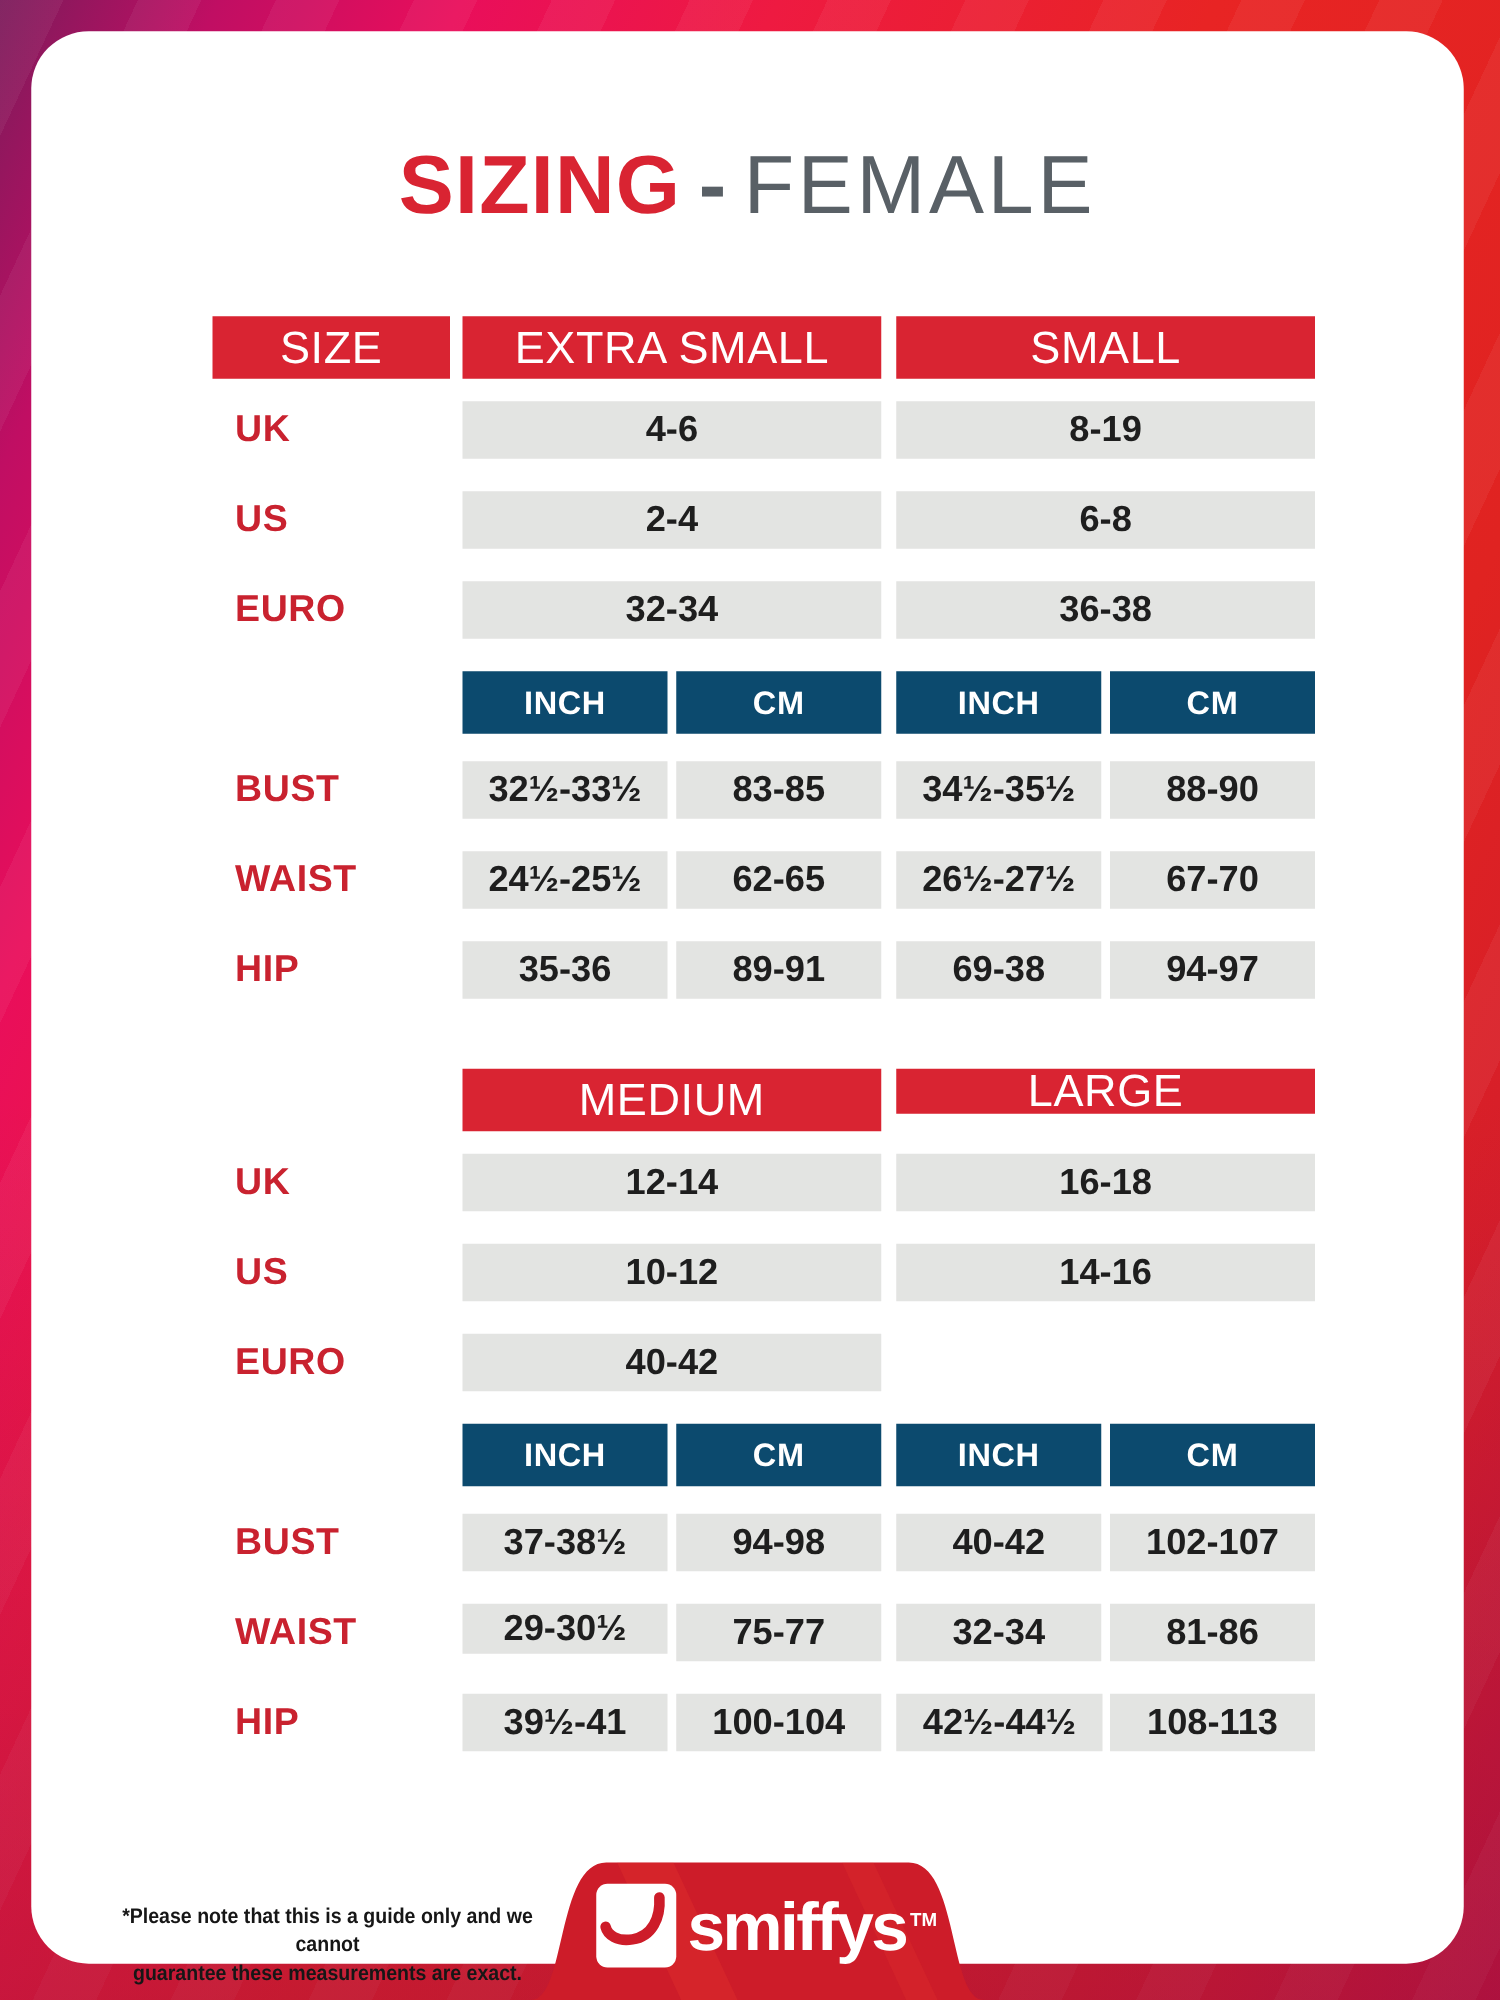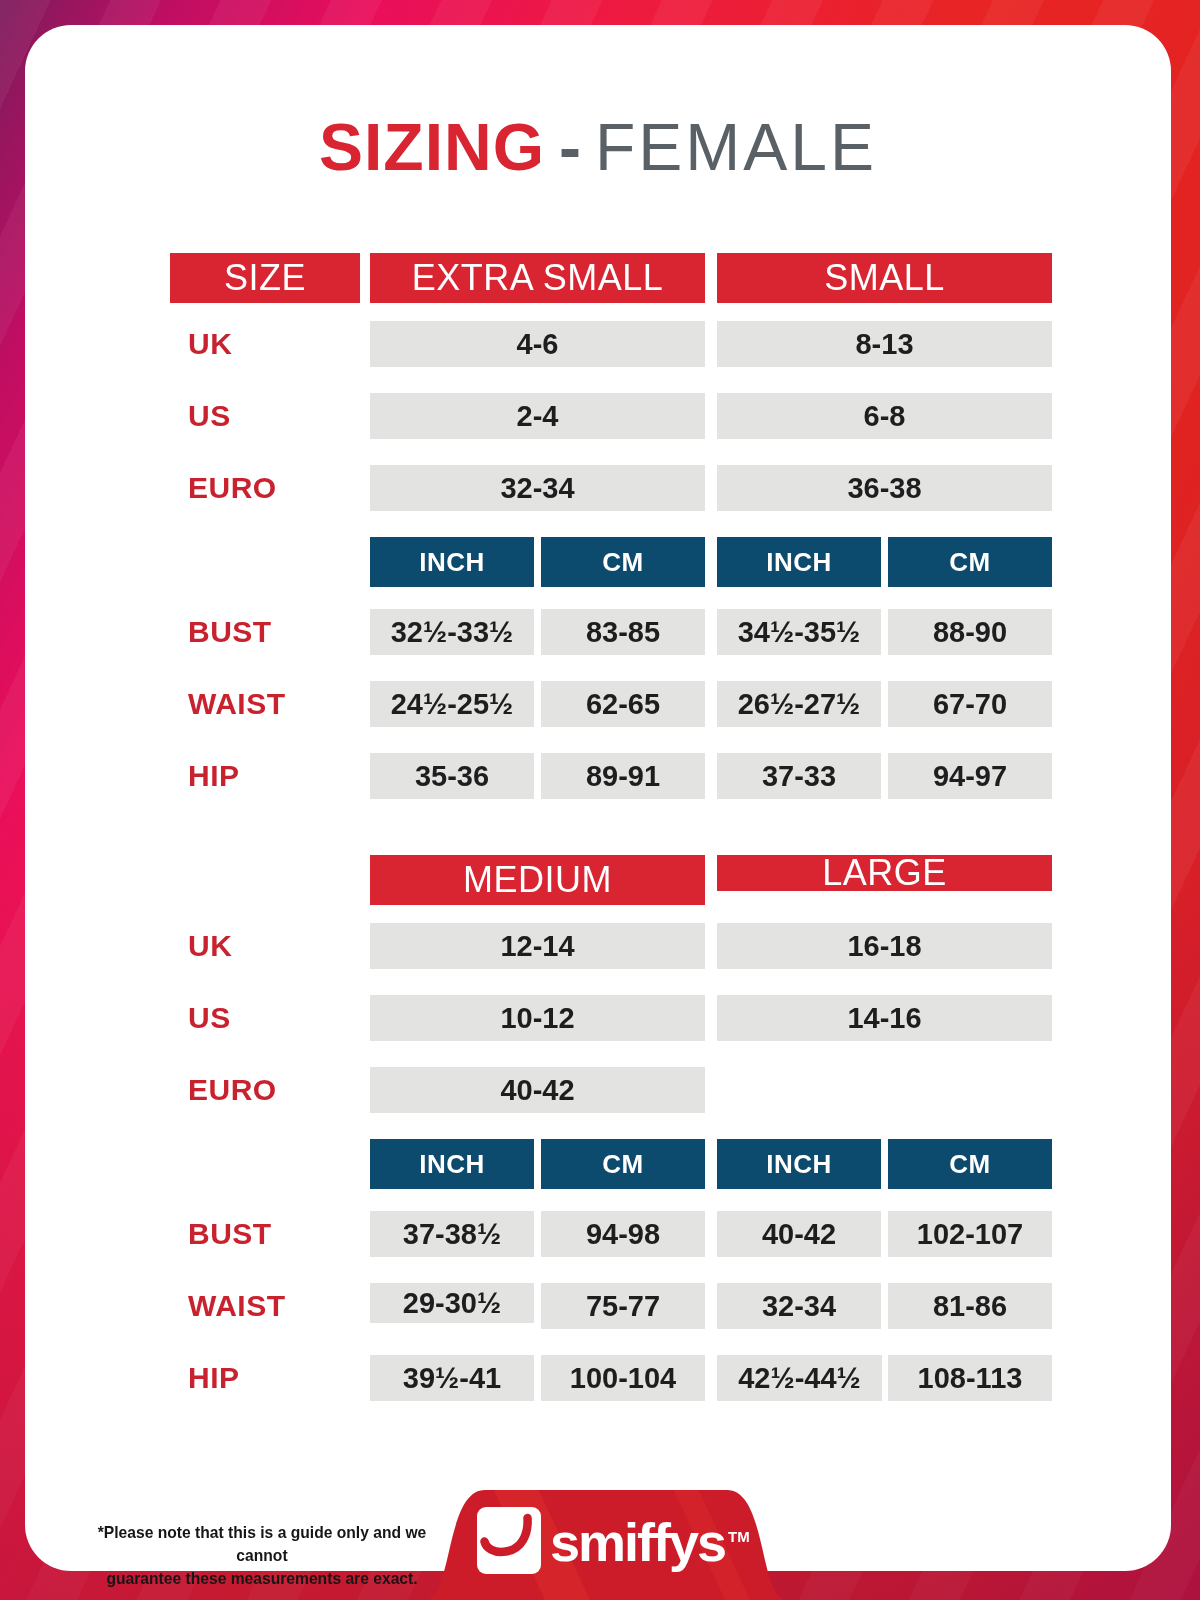--- a/index.html
+++ b/index.html
@@ -55,21 +55,21 @@
     <div class="title">
       <span class="title-red">SIZING</span><span class="title-sep">-</span><span class="title-gray">FEMALE</span>
     </div>
 
     <div class="cell hdr" style="left:145px;top:228px;width:190px;height:50px">SIZE</div>
     <div class="cell hdr" style="left:345px;top:228px;width:335px;height:50px">EXTRA SMALL</div>
     <div class="cell hdr" style="left:692px;top:228px;width:335px;height:50px">SMALL</div>
 
     <div class="rowlabel" style="left:163px;top:296px;height:46px">UK</div>
     <div class="cell val" style="left:345px;top:296px;width:335px;height:46px">4-6</div>
-    <div class="cell val" style="left:692px;top:296px;width:335px;height:46px">8-13</div>
+    <div class="cell val" style="left:692px;top:296px;width:335px;height:46px">8-19</div>
 
     <div class="rowlabel" style="left:163px;top:368px;height:46px">US</div>
     <div class="cell val" style="left:345px;top:368px;width:335px;height:46px">2-4</div>
     <div class="cell val" style="left:692px;top:368px;width:335px;height:46px">6-8</div>
 
     <div class="rowlabel" style="left:163px;top:440px;height:46px">EURO</div>
     <div class="cell val" style="left:345px;top:440px;width:335px;height:46px">32-34</div>
     <div class="cell val" style="left:692px;top:440px;width:335px;height:46px">36-38</div>
 
     <div class="cell unit" style="left:345px;top:512px;width:164px;height:50px">INCH</div>
@@ -85,21 +85,21 @@
 
     <div class="rowlabel" style="left:163px;top:656px;height:46px">WAIST</div>
     <div class="cell val" style="left:345px;top:656px;width:164px;height:46px">24½-25½</div>
     <div class="cell val" style="left:516px;top:656px;width:164px;height:46px">62-65</div>
     <div class="cell val" style="left:692px;top:656px;width:164px;height:46px">26½-27½</div>
     <div class="cell val" style="left:863px;top:656px;width:164px;height:46px">67-70</div>
 
     <div class="rowlabel" style="left:163px;top:728px;height:46px">HIP</div>
     <div class="cell val" style="left:345px;top:728px;width:164px;height:46px">35-36</div>
     <div class="cell val" style="left:516px;top:728px;width:164px;height:46px">89-91</div>
-    <div class="cell val" style="left:692px;top:728px;width:164px;height:46px">37-33</div>
+    <div class="cell val" style="left:692px;top:728px;width:164px;height:46px">69-38</div>
     <div class="cell val" style="left:863px;top:728px;width:164px;height:46px">94-97</div>
 
     <div class="cell hdr" style="left:345px;top:830px;width:335px;height:50px">MEDIUM</div>
     <div class="cell hdr" style="left:692px;top:830px;width:335px;height:36px">LARGE</div>
 
     <div class="rowlabel" style="left:163px;top:898px;height:46px">UK</div>
     <div class="cell val" style="left:345px;top:898px;width:335px;height:46px">12-14</div>
     <div class="cell val" style="left:692px;top:898px;width:335px;height:46px">16-18</div>
 
     <div class="rowlabel" style="left:163px;top:970px;height:46px">US</div>

